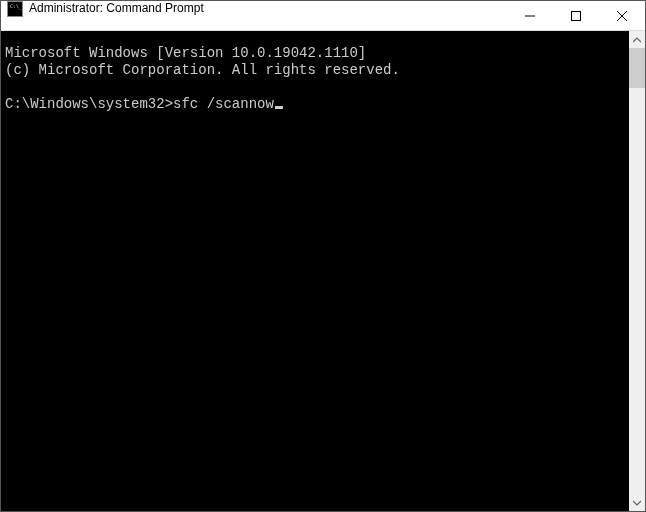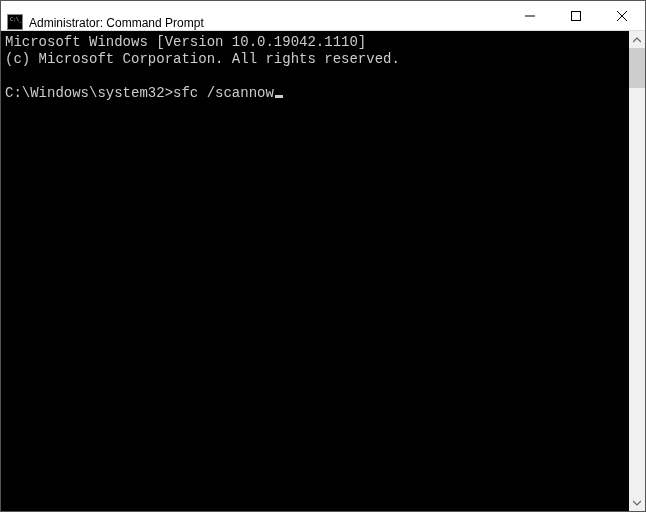--- a/index.html
+++ b/index.html
@@ -19,21 +19,21 @@
       height: 512px;
       border: 1px solid #555;
       display: flex;
       flex-direction: column;
       background: #fff;
     }
     .titlebar {
       height: 30px;
       background: #fff;
       display: flex;
-      align-items: flex-end;
+      align-items: flex-start;
       padding-left: 6px;
       border-bottom: 1px solid #ddd;
       flex-shrink: 0;
     }
     .titlebar-icon {
       width: 16px;
       height: 16px;
       background: #000;
       border: 1px solid #888;
       position: relative;
@@ -81,21 +81,21 @@
       background: #000;
       min-height: 0;
     }
     .terminal {
       flex: 1;
       background: #000;
       color: #ccc;
       font-family: Consolas, "Courier New", monospace;
       font-size: 14px;
       line-height: 17px;
-      padding: 3px 4px;
+      padding: 14px 4px;
       white-space: pre;
       overflow: hidden;
     }
     .prompt-line {
       display: inline;
     }
     .cursor {
       display: inline-block;
       width: 8px;
       height: 3px;

